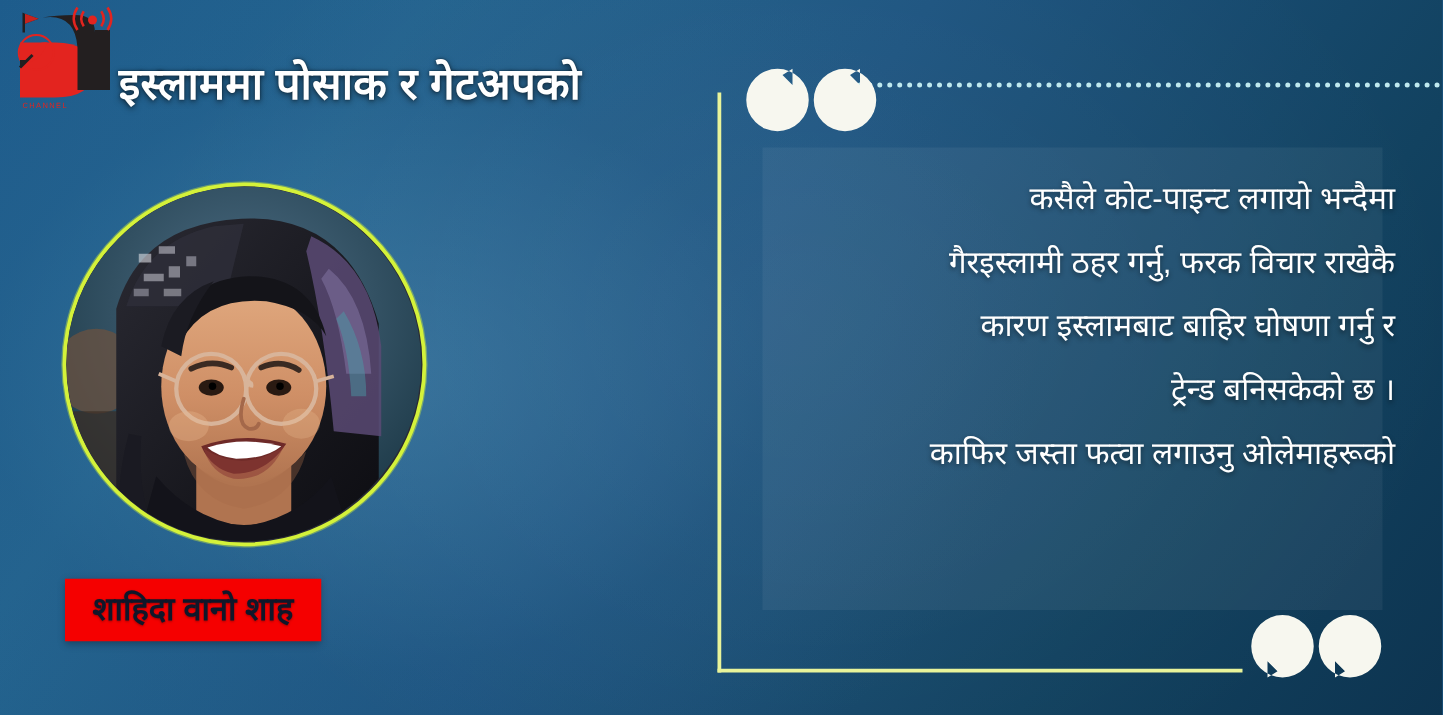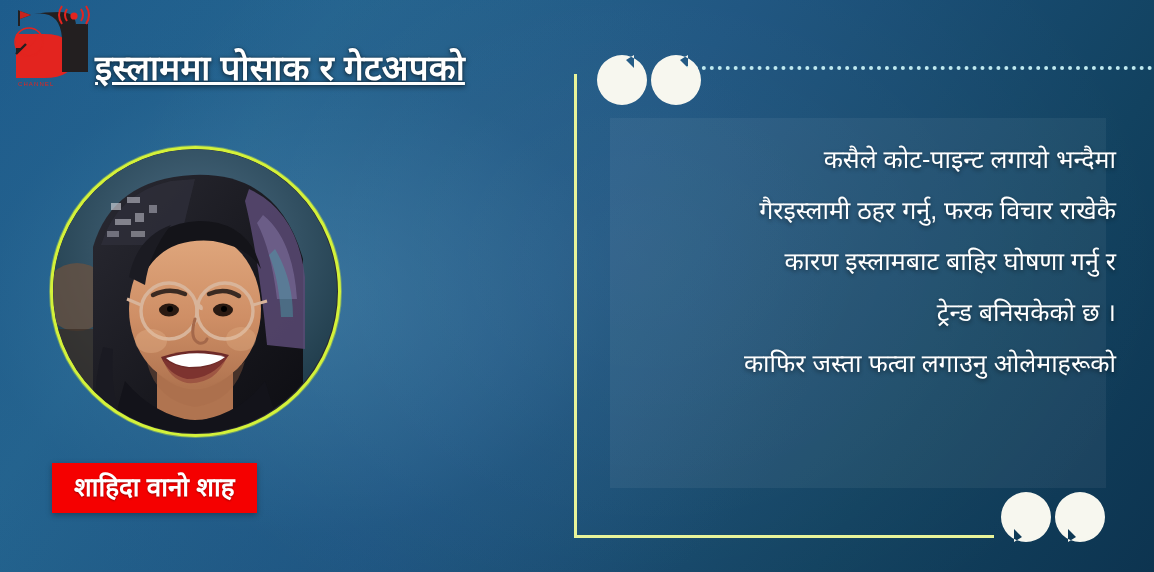--- a/index.html
+++ b/index.html
@@ -28,42 +28,41 @@
 
   
   .headline{
     position:absolute;left:0px;top:46px;width:560px;
     text-align:center;
     color:#ffffff;
     font-size:35px;line-height:44px;
     font-weight:bold;
     letter-spacing:0.2px;
     text-shadow:0 2px 5px rgba(0,0,0,0.55), 0 0 2px rgba(0,0,0,0.5);
-    text-decoration:underline;
   }
   .headline .l2{display:block;}
 
   
   .portrait-wrap{
     position:absolute;left:50px;top:146px;width:285px;height:285px;
     border-radius:50%;
     border:3px solid #d4f23a;
     overflow:hidden;
     box-shadow:0 0 0 1px rgba(212,242,58,0.4);
     background:#2a2a33;
   }
   .portrait{position:absolute;inset:0;border-radius:50%;overflow:hidden;}
   .portrait svg{display:block;width:100%;height:100%;}
 
   
   .name-badge{
     position:absolute;left:52px;top:463px;
     padding:9px 22px 11px 22px;
     background:#f50000;
-    color:#ffffff;
+    color:#0f172a;
     font-size:26px;font-weight:bold;line-height:30px;
     white-space:nowrap;
     text-shadow:0 1px 2px rgba(0,0,0,0.35);
     box-shadow:0 2px 6px rgba(0,0,0,0.3);
   }
 
   
   .quote-block{position:absolute;left:560px;top:48px;width:594px;height:510px;}
 
   .dotted-frame{

